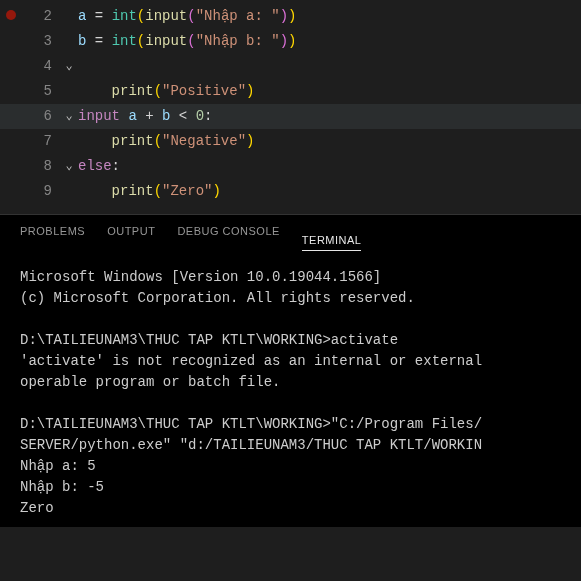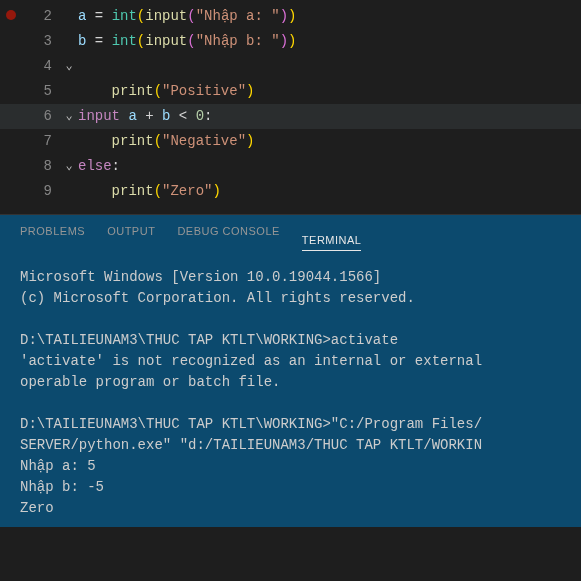--- a/index.html
+++ b/index.html
@@ -64,21 +64,21 @@
 .tok-str { color: #ce9178; }
 .tok-kw { color: #c586c0; }
 .tok-num { color: #b5cea8; }
 
 .divider {
   height: 1px;
   background: #333;
   margin-top: 10px;
 }
 .panel {
-  background: #0c4a6e;
+  background: #000000;
 }
 .tabs {
   display: flex;
   gap: 22px;
   padding: 10px 20px 8px 20px;
   font-family: -apple-system, "Segoe UI", sans-serif;
   font-size: 11px;
   letter-spacing: 0.5px;
 }
 .tab {

